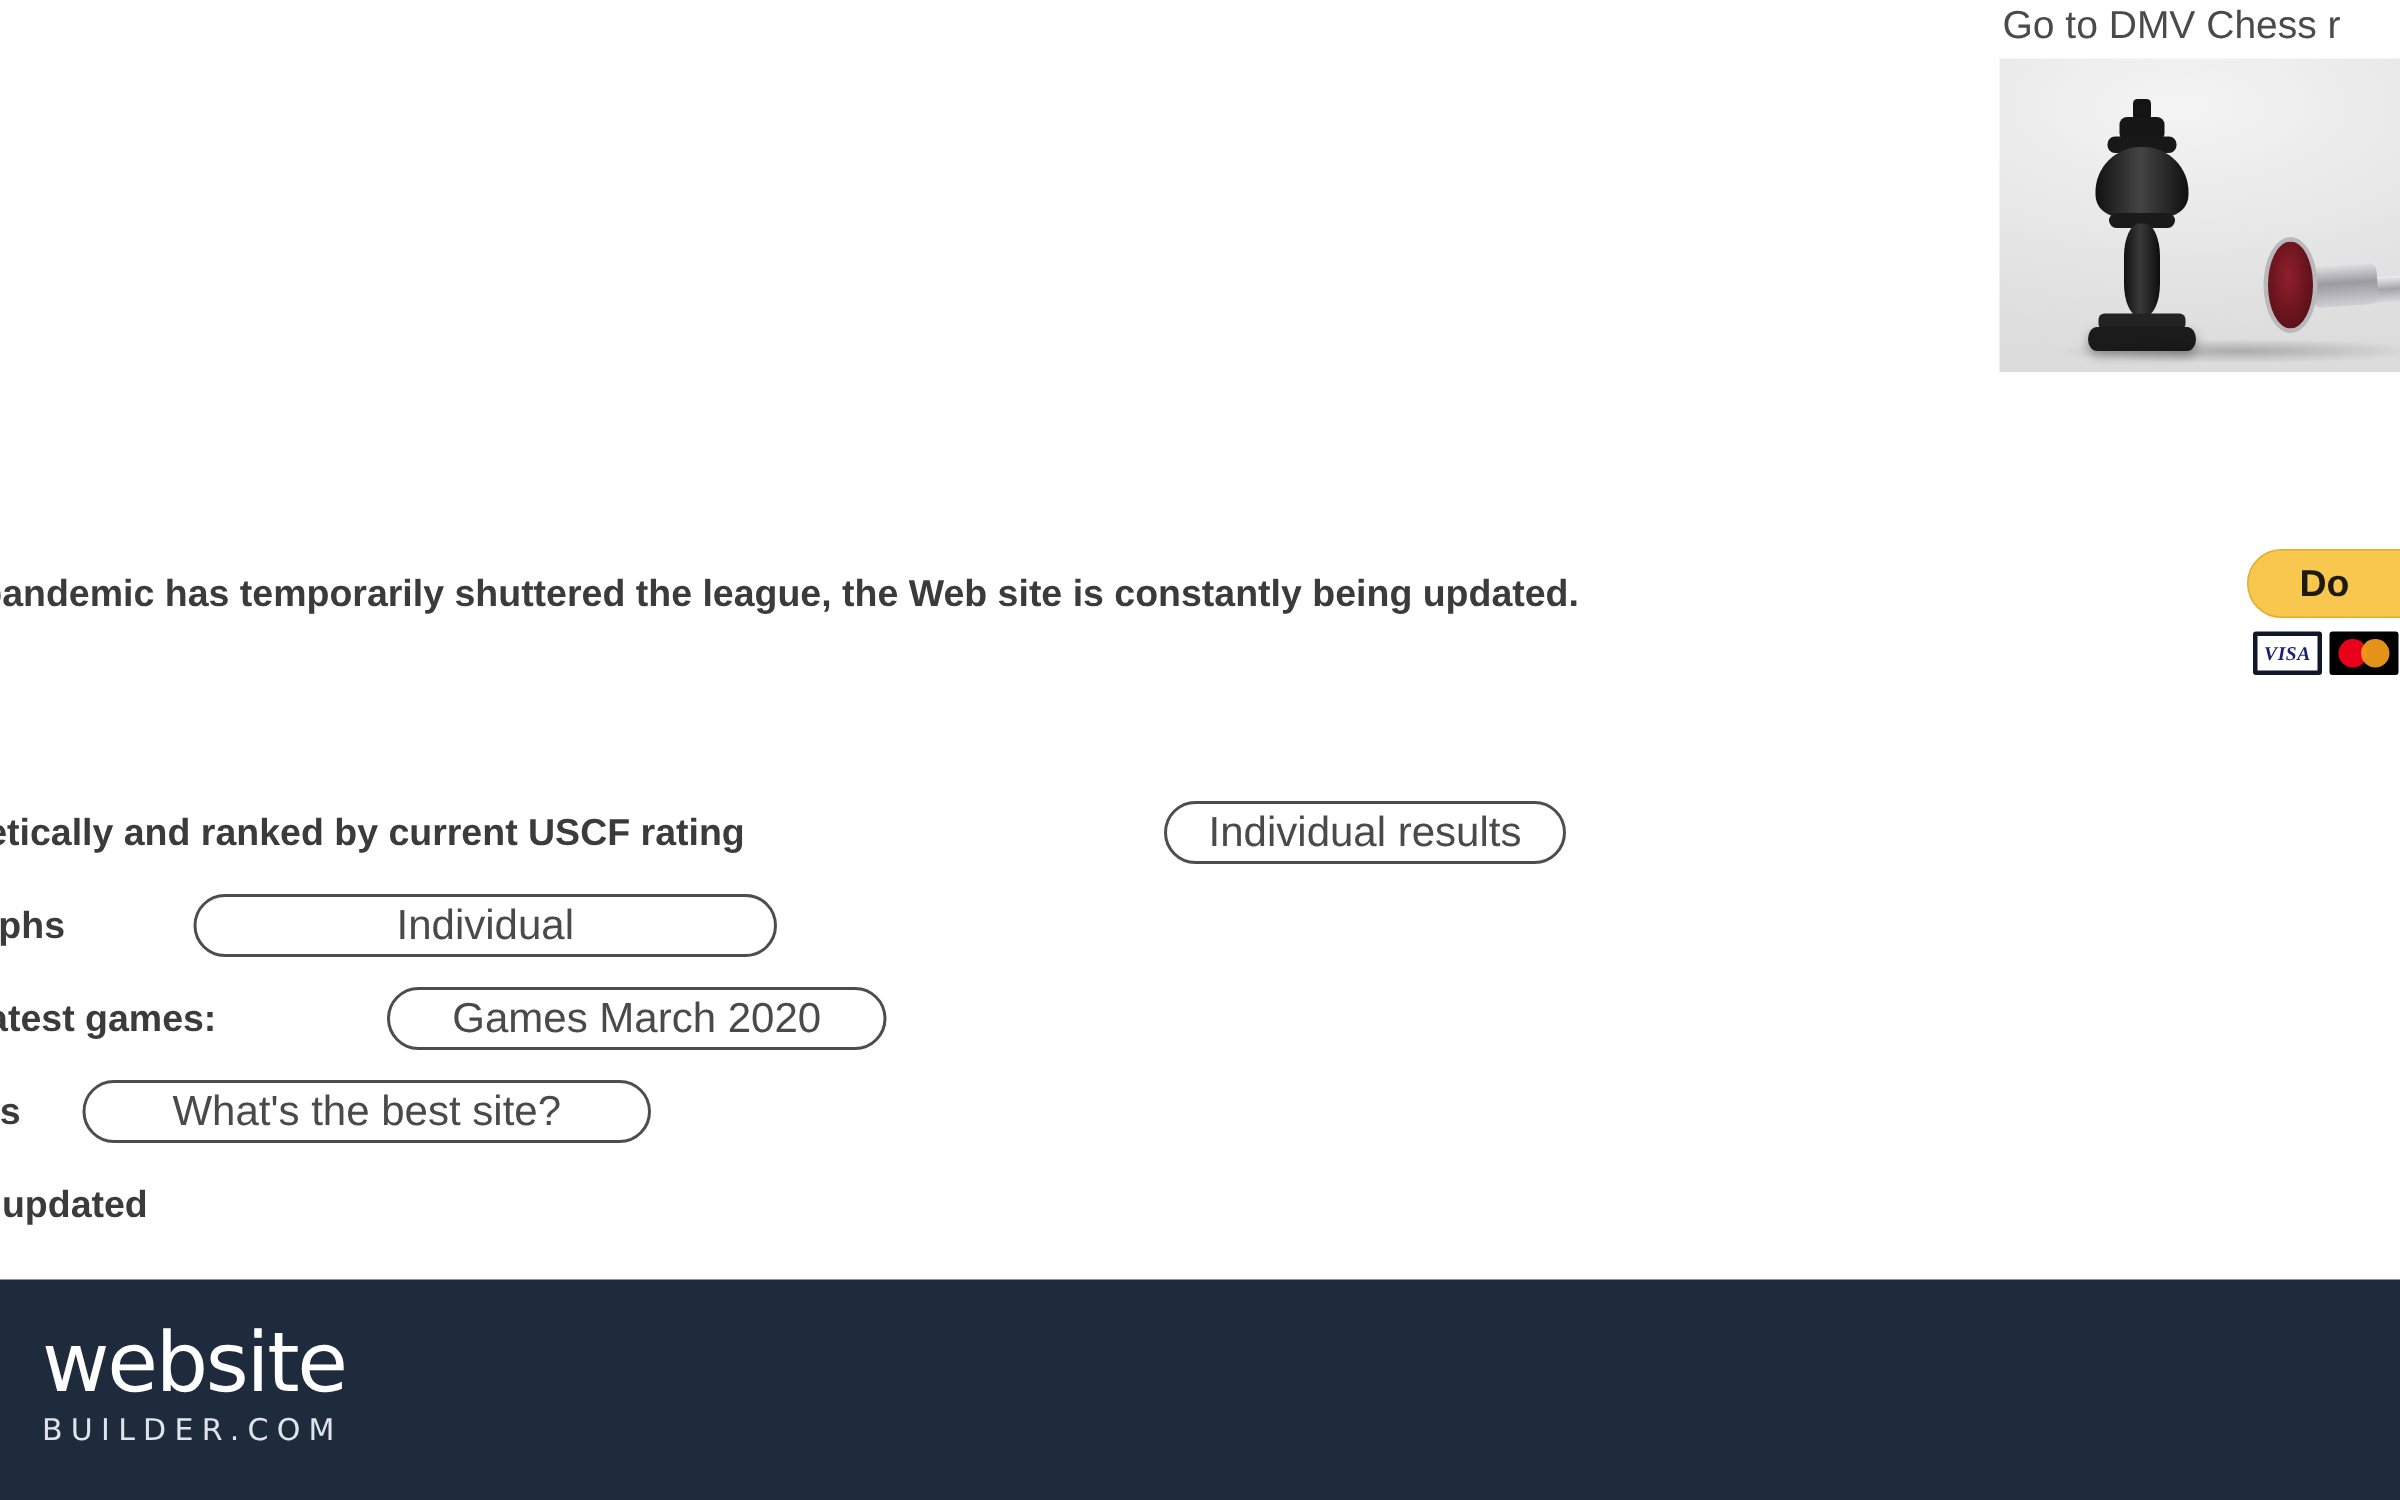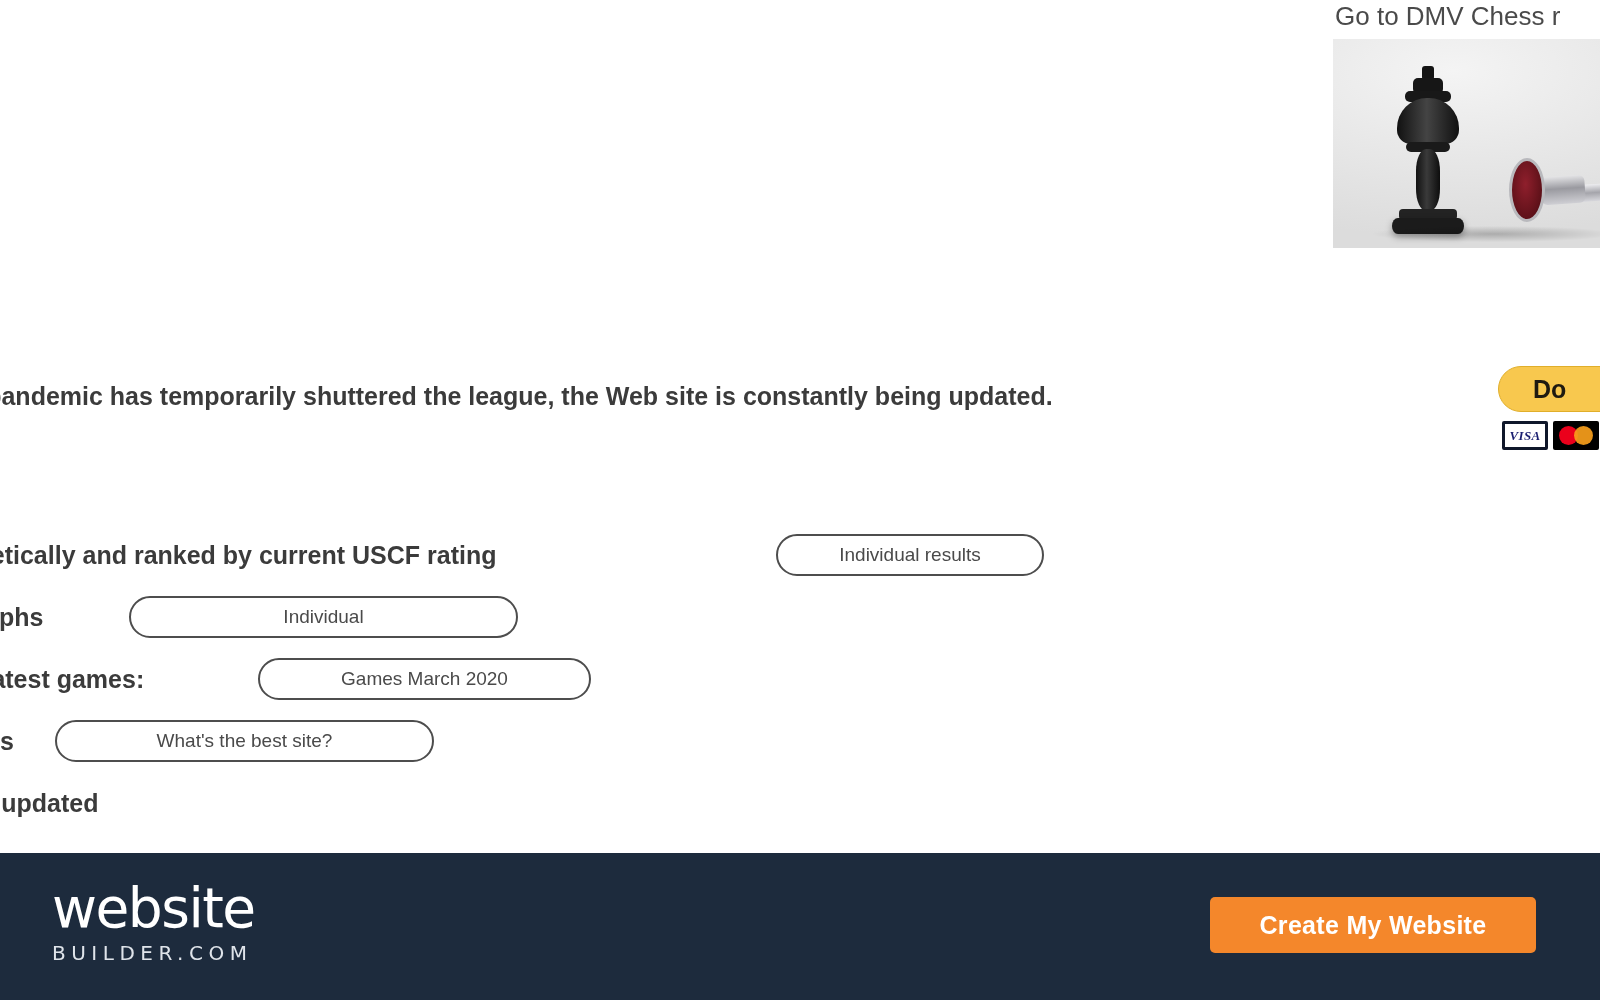--- a/index.html
+++ b/index.html
@@ -223,41 +223,40 @@
   .pill {
     position: absolute;
     display: inline-flex;
     align-items: center;
     justify-content: center;
     height: 42px;
     border: 2px solid #4d4d4d;
     border-radius: 21px;
     background: #ffffff;
     color: #4a4a4a;
-    font-size: 19px;
+    font-size: 28px;
     font-weight: 400;
     white-space: nowrap;
     cursor: pointer;
   }
 
   
   .footer {
     position: absolute;
     left: 0;
     bottom: 0;
     width: 1600px;
     height: 147px;
     background: #1d2b3d;
   }
   .wb-logo {
     position: absolute;
     left: 28px;
     top: 28px;
     width: 240px;
-    margin-left: 24px;
   }
   .wb-word {
     font-size: 55px;
     font-weight: 400;
     color: #ffffff;
     letter-spacing: -1.5px;
     line-height: 1;
     font-family: "DejaVu Sans", sans-serif;
   }
   .wb-sub {
@@ -352,16 +351,15 @@
       <span class="row-label" style="left:-14px">t updated</span>
     </div>
 
   </div>
 
   <div class="footer">
     <div class="wb-logo">
       <div class="wb-word">website</div>
       <div class="wb-sub">BUILDER.COM</div>
     </div>
-    <button class="create-btn">Create My Website</button>
   </div>
 
 </div>
 
 </body></html>

